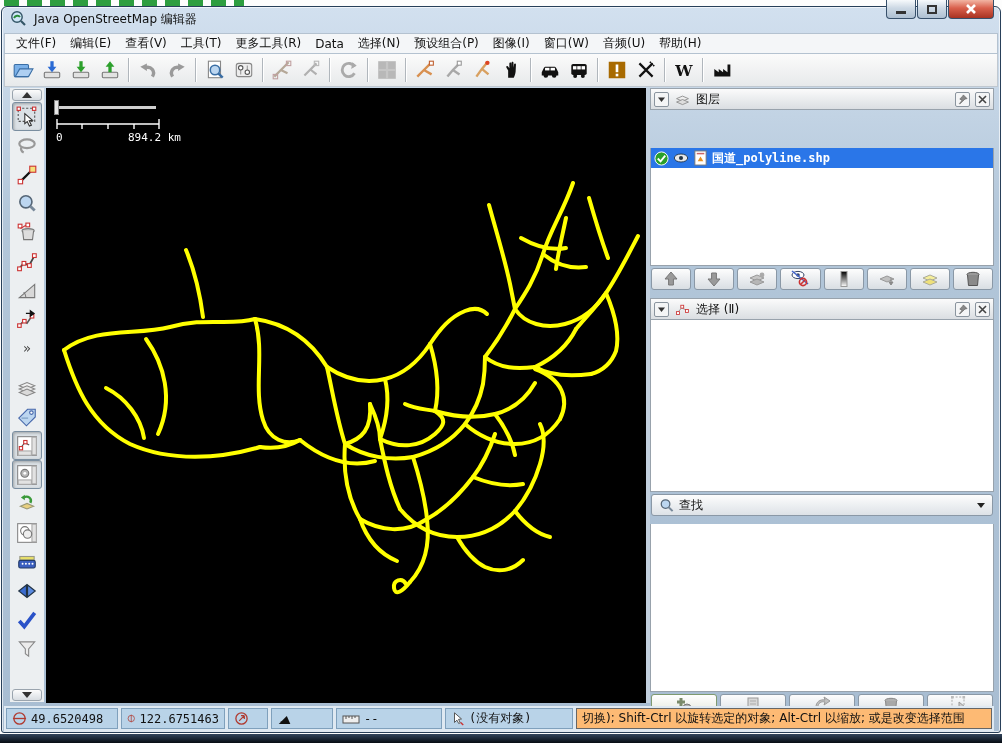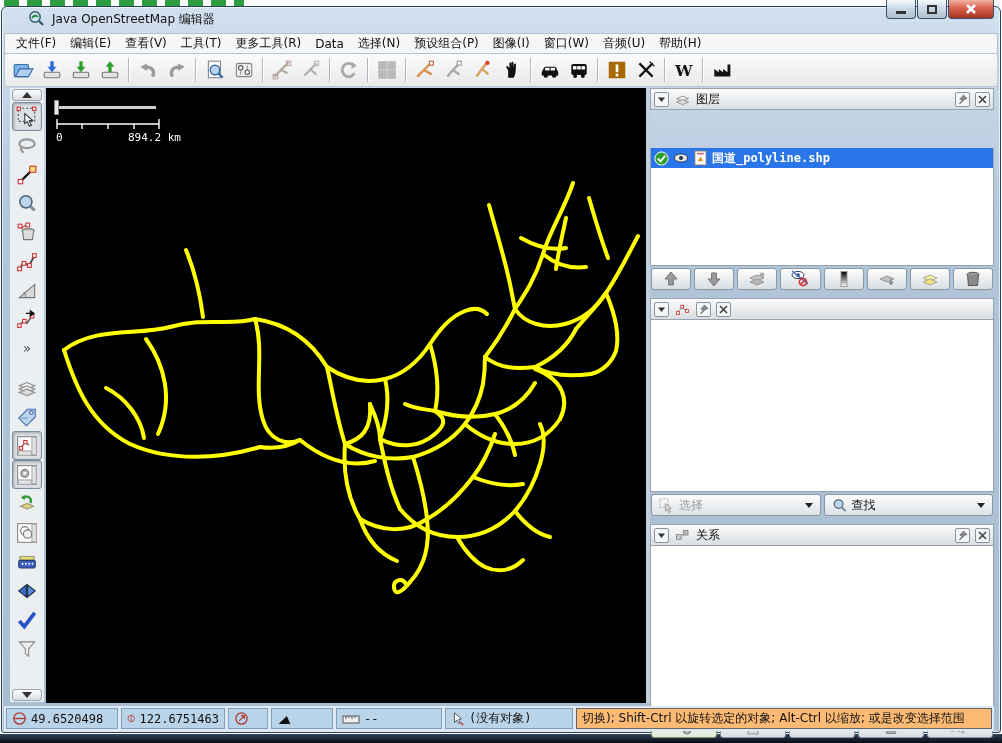--- a/index.html
+++ b/index.html
@@ -12,21 +12,21 @@
   .taskbar { position:absolute; left:0; top:734px; width:1002px; height:9px;
     background:linear-gradient(#32455c,#060b12); }
 
   
   .window { position:absolute; left:1px; top:6px; width:1000px; height:727px;
     border:1px solid #28405a; border-radius:6px 6px 3px 3px;
     background:linear-gradient(#d2e0ef,#b2c6d9 30%,#a8bdd2);
     box-shadow:inset 0 0 0 1px rgba(255,255,255,.65); }
 
   .titlebar { position:absolute; left:2px; top:6px; width:997px; height:27px;
-    display:flex; align-items:center; gap:7px; padding-left:26px; }
+    display:flex; align-items:center; gap:7px; padding-left:8px; }
   .title-text { font-size:12px; color:#101010; }
   .win-controls { position:absolute; right:8px; top:0; display:flex; height:20px; }
   .win-btn { width:30px; height:19px; margin-left:1px; border:1px solid #37506b; border-top:none;
     border-radius:0 0 4px 4px; background:linear-gradient(#f7fafc,#ccd8e4 45%,#aec0d2);
     display:flex; align-items:center; justify-content:center; }
   .win-btn.close { width:46px; background:linear-gradient(#f2b5a3,#d9604c 45%,#a83322); }
   .glyph-min { width:10px; height:3px; background:#333; margin-top:6px; }
   .glyph-max { width:10px; height:9px; border:2px solid #333; }
 
   .menubar { position:absolute; left:4px; top:33px; width:994px; height:21px;
@@ -631,76 +631,46 @@
         <svg width="9" height="9" viewBox="0 0 9 9">
           <path d="M1 2.5h7L4.5 7z" fill="#333"></path>
         </svg>
       </div>
     <svg width="17" height="17" viewBox="0 0 20 20">
         <path d="M4 14l5-6 6 3" stroke="#888" fill="none"></path>
         <rect x="3" y="12.5" width="3.4" height="3.4" fill="#fff" stroke="#c33"></rect>
         <rect x="8" y="5" width="3.4" height="3.4" fill="#fff" stroke="#c33"></rect>
         <rect x="13.5" y="10" width="3.4" height="3.4" fill="#fff" stroke="#c33"></rect>
       </svg>
+    <span class="panel-title">选择 (Ⅱ)</span>
     <div class="hdr-btn">
         <svg width="11" height="11" viewBox="0 0 12 12">
           <path d="M7 1l4 4-2.4.6L6 8.2 3 11l-.4-.4L5.4 7 3 5.4 5.6 3z" fill="#888" stroke="#555" stroke-width=".6"></path>
         </svg>
       </div>
     <div class="hdr-btn">
         <svg width="9" height="9" viewBox="0 0 9 9">
           <path d="M1 1l7 7M8 1L1 8" stroke="#444" stroke-width="1.6"></path>
         </svg>
       </div>
   </div>
   <div class="panel-body" style="height:172px;"></div>
   <div class="btnrow" style="height:26px;">
     <div class="combo">
       <svg width="15" height="15" viewBox="0 0 16 16">
-          <rect x="1" y="1" width="9" height="9" fill="none" stroke="#aaa" stroke-dasharray="2 1.6"></rect>
-          <path d="M7 6l6 5-2.6.4 1.8 3.4-1.6.8-1.8-3.4L7 14z" fill="#ddd" stroke="#999"></path>
-        </svg>
-      <span class="lbl disabled">选择</span>
-      <div class="combo-arrow"></div>
-    </div>
-    <div class="combo">
-      <svg width="15" height="15" viewBox="0 0 16 16">
           <circle cx="7" cy="6.5" r="4.6" fill="#bcd6f0" stroke="#567" stroke-width="1.3"></circle>
           <line x1="10.4" y1="10" x2="14.5" y2="14" stroke="#789" stroke-width="2.2"></line>
         </svg>
       <span class="lbl">查找</span>
       <div class="combo-arrow"></div>
     </div>
   </div>
 
   <div style="height:6px"></div>
 
-  <div class="panel-header">
-    <div class="hdr-btn">
-        <svg width="9" height="9" viewBox="0 0 9 9">
-          <path d="M1 2.5h7L4.5 7z" fill="#333"></path>
-        </svg>
-      </div>
-    <svg width="17" height="17" viewBox="0 0 20 20">
-        <rect x="3" y="9" width="5.5" height="5.5" fill="#ccc" stroke="#888"></rect>
-        <rect x="11" y="4" width="5.5" height="5.5" fill="#bbb" stroke="#888"></rect>
-        <path d="M8.5 11.5l3-4" stroke="#888"></path>
-      </svg>
-    <span class="panel-title">关系</span>
-    <div class="hdr-btn">
-        <svg width="11" height="11" viewBox="0 0 12 12">
-          <path d="M7 1l4 4-2.4.6L6 8.2 3 11l-.4-.4L5.4 7 3 5.4 5.6 3z" fill="#888" stroke="#555" stroke-width=".6"></path>
-        </svg>
-      </div>
-    <div class="hdr-btn">
-        <svg width="9" height="9" viewBox="0 0 9 9">
-          <path d="M1 1l7 7M8 1L1 8" stroke="#444" stroke-width="1.6"></path>
-        </svg>
-      </div>
-  </div>
   <div class="panel-body" style="height:168px;"></div>
   <div class="btnrow" style="height:26px;">
     <div class="pbtn hl">
         <svg width="20" height="20" viewBox="0 0 20 20">
           <path d="M7 3v8M3 7h8" stroke="#7a8a6a" stroke-width="3"></path>
           <circle cx="13" cy="13" r="4" fill="#b0b0b0" stroke="#777"></circle>
           <circle cx="13" cy="13" r="1.4" fill="#fff"></circle>
         </svg>
       </div>
     <div class="pbtn">

